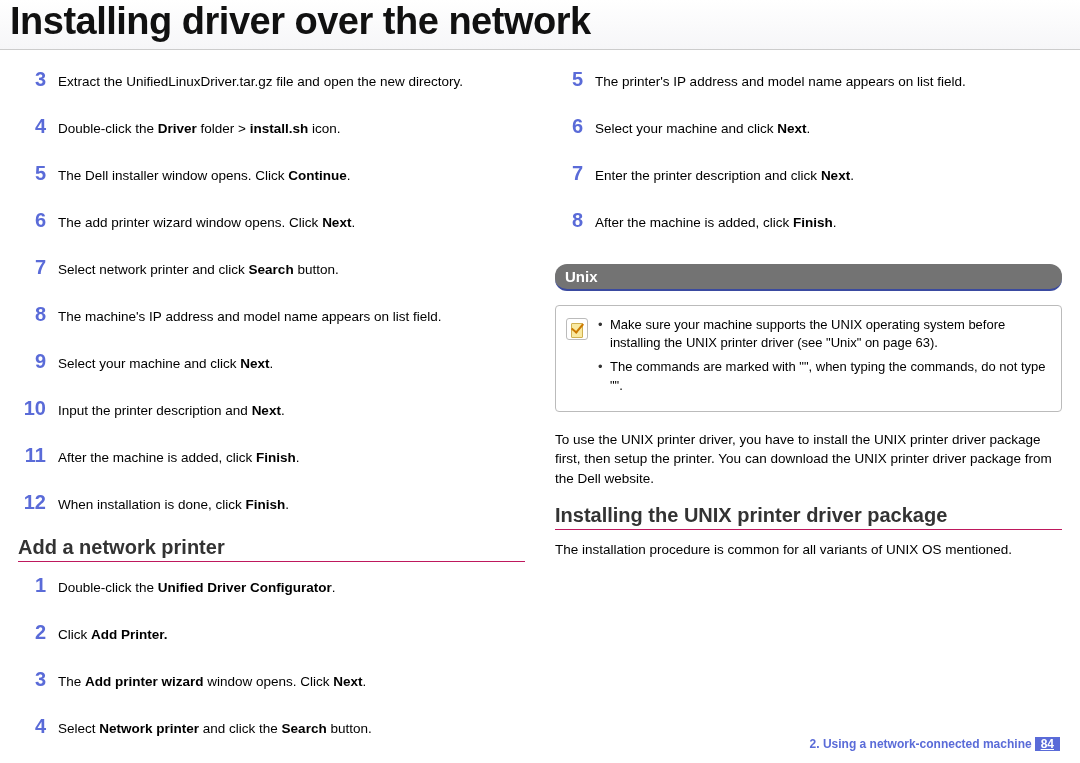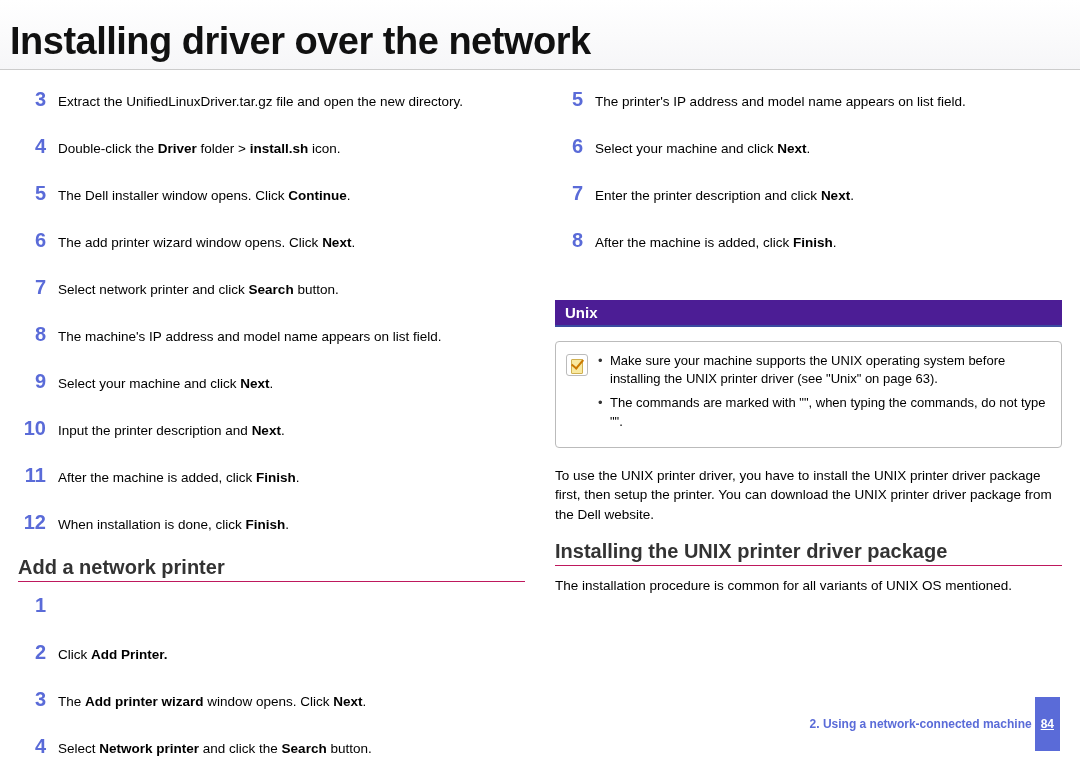--- a/index.html
+++ b/index.html
@@ -9,21 +9,21 @@
     height: 763px;
     background: #ffffff;
     color: #000;
     overflow: hidden;
     position: relative;
   }
   .page-title {
     font-size: 38px;
     font-weight: 700;
     color: #111;
-    padding: 20px 0 6px 10px;
+    padding: 0 0 6px 10px;
     border-bottom: 1px solid #ccc;
     background: linear-gradient(#fff, #f6f6f8);
     letter-spacing: -0.5px;
   }
   .columns {
     display: flex;
     padding: 16px 18px 0 18px;
     gap: 30px;
   }
   .col { flex: 1; min-width: 0; }
@@ -47,27 +47,28 @@
   .step-text b { font-weight: 700; }
   .subhead {
     font-size: 20px;
     font-weight: 700;
     color: #333;
     margin: 14px 0 10px 0;
     border-bottom: 1px solid #be185d;
     padding-bottom: 2px;
   }
   .banner {
-    background: #4c1d95;
+    background: #737373;
     color: #fff;
     font-weight: 700;
     font-size: 15px;
     padding: 4px 10px;
     border-bottom: 2px solid #3a4aa0;
-    margin: 46px 0 14px 0;
+    margin: 30px 0 14px 0;
+    border-radius: 12px;
   }
   .note-box {
     border: 1px solid #bbb;
     border-radius: 4px;
     padding: 10px 12px 10px 10px;
     display: flex;
     gap: 10px;
     font-size: 13px;
     line-height: 1.4;
     margin-bottom: 18px;
@@ -114,21 +115,21 @@
     font-size: 12px;
     font-weight: 700;
     color: #5a6bd8;
     display: flex;
     align-items: center;
     gap: 3px;
   }
   .page-num {
     background: #5a6bd8;
     color: #fff;
-    padding: 20px 6px;
+    padding: 0 6px;
     font-weight: 700;
     text-decoration: underline;
   }
 </style>
 </head>
 <body>
 
 <h1 class="page-title">Installing driver over the network</h1>
 
 <div class="columns">
@@ -172,20 +173,21 @@
         </li>
         <li class="step">
           <span class="step-num">12</span>
           <span class="step-text">When installation is done, click <b>Finish</b>.</span>
         </li>
       </ol>
     <h2 class="subhead">Add a network printer</h2>
     <ol class="step-list" id="steps-left-2">
         <li class="step">
           <span class="step-num">1</span>
+          <span class="step-text">Double-click the <b>Unified Driver Configurator</b>.</span>
         </li>
         <li class="step">
           <span class="step-num">2</span>
           <span class="step-text">Click <b>Add Printer.</b></span>
         </li>
         <li class="step">
           <span class="step-num">3</span>
           <span class="step-text">The <b>Add printer wizard</b> window opens. Click <b>Next</b>.</span>
         </li>
         <li class="step">

